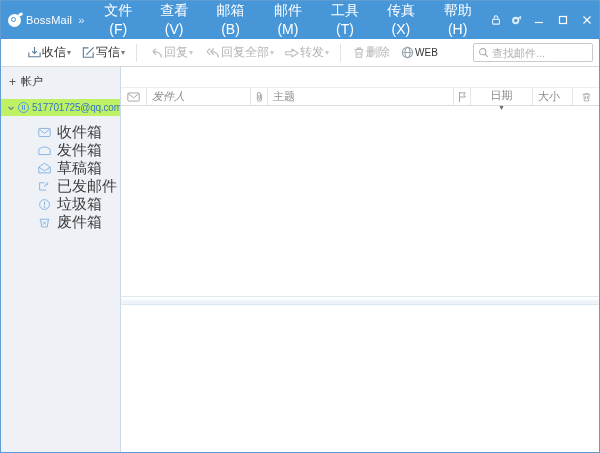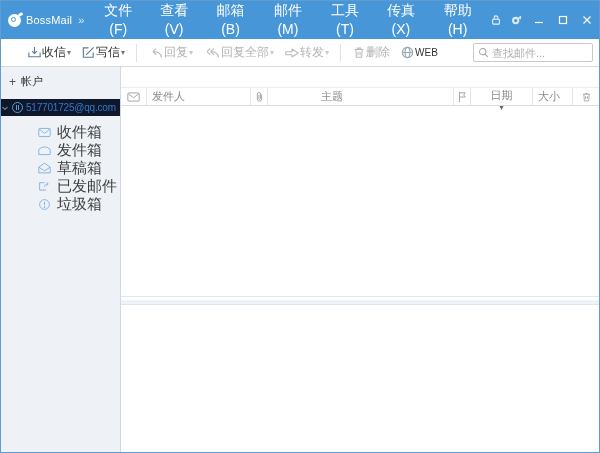--- a/index.html
+++ b/index.html
@@ -64,44 +64,44 @@
 
   .sidebar{
     flex:0 0 120px; width:120px;
     background:#eef2f7; border-right:1px solid #cdd9e4;
     padding-top:7px; overflow:hidden;
   }
   .accounts-header{ display:flex; align-items:center; gap:5px; padding-left:8px; height:15px; }
   .add-symbol{ font-size:12px; color:#555; line-height:1; }
   .accounts-label{ font-size:11px; color:#333;text-align:center; }
   .account-row{ margin-top:10px; height:17px; display:flex; align-items:center; gap:3px;
-                padding-left:0; background:#0f172a; }
+                padding-left:6px; background:#bef264; }
   .acct-chevron{ display:flex; }
   .qq-icon{ width:11px; height:11px; border:1px solid #5b9bd5; border-radius:50%;
             display:flex; align-items:center; justify-content:center; flex:0 0 11px; }
   .qq-icon i{ display:block; width:3px; height:5px; border-left:1px solid #5b9bd5; border-right:1px solid #5b9bd5; }
   .account-email{ font-size:10px; color:#3576c9; letter-spacing:-0.2px; }
   .folders{ margin-top:7px; }
   .folder{ height:18px; display:flex; align-items:center; gap:6px; padding-left:37px; }
   .folder svg{ flex:0 0 13px; }
   .folder-label{ font-size:15px; color:#3c3c3c; }
 
   .main{ flex:1; display:flex; flex-direction:column; background:#fff; min-width:0; }
   .main-gap{ height:20px; }
   .list-header{
     height:19px; display:flex; align-items:stretch;
     border-top:1px solid #ececec; border-bottom:1px solid #dcdcdc;
     font-size:11px; color:#8a8a8a;
   }
   .col{ display:flex; align-items:center; padding:0 5px; border-right:1px solid #e4e4e4; }
   .col.icon-col{ justify-content:center; padding:0; }
   .col-env{ width:26px; }
-  .col-sender{ width:104px; }
+  .col-sender{ width:104px;font-style:italic; }
   .col-clip{ width:17px; }
-  .col-subject{ flex:1;margin-left:48px; }
+  .col-subject{ flex:1; }
   .col-flag{ width:17px; }
   .col-date{ width:62px; justify-content:space-between;flex-direction:column; }
   .col-size{ width:40px; }
   .col-trash{ width:26px; border-right:none; }
   .sort-caret{ font-size:8px; color:#666; }
 
   .list-body{ height:191px; border-bottom:1px solid #e0e8ef; }
   .splitter{ height:6px; background:#edf3f9; border-top:1px solid #ffffff;
              border-bottom:1px solid #dce6ef; margin-top:2px; }
   .preview-pane{ flex:1; background:#fff; }
@@ -297,20 +297,27 @@
 
         <div class="folder">
           <svg width="13" height="13" viewBox="0 0 16 16" fill="none" stroke="#87b3e0" stroke-width="1.2">
             <circle cx="8" cy="8" r="6"></circle>
             <path d="M8 4.5 V9"></path>
             <circle cx="8" cy="11.2" r="0.6" fill="#87b3e0"></circle>
           </svg>
           <span class="folder-label">垃圾箱</span>
         </div>
 
+        <div class="folder">
+          <svg width="13" height="13" viewBox="0 0 16 16" fill="none" stroke="#87b3e0" stroke-width="1.2">
+            <path d="M2 4 H14 M3.2 4 L4.5 13.5 H11.5 L12.8 4"></path>
+            <path d="M6.3 7 L9.7 10.5 M9.7 7 L6.3 10.5"></path>
+          </svg>
+          <span class="folder-label">废件箱</span>
+        </div>
 
       </div>
     </div>
 
     <div class="main">
       <div class="main-gap"></div>
 
       <div class="list-header">
         <div class="col icon-col col-env">
           <svg width="13" height="10" viewBox="0 0 16 12" fill="none" stroke="#a5a5a5" stroke-width="1.2">

